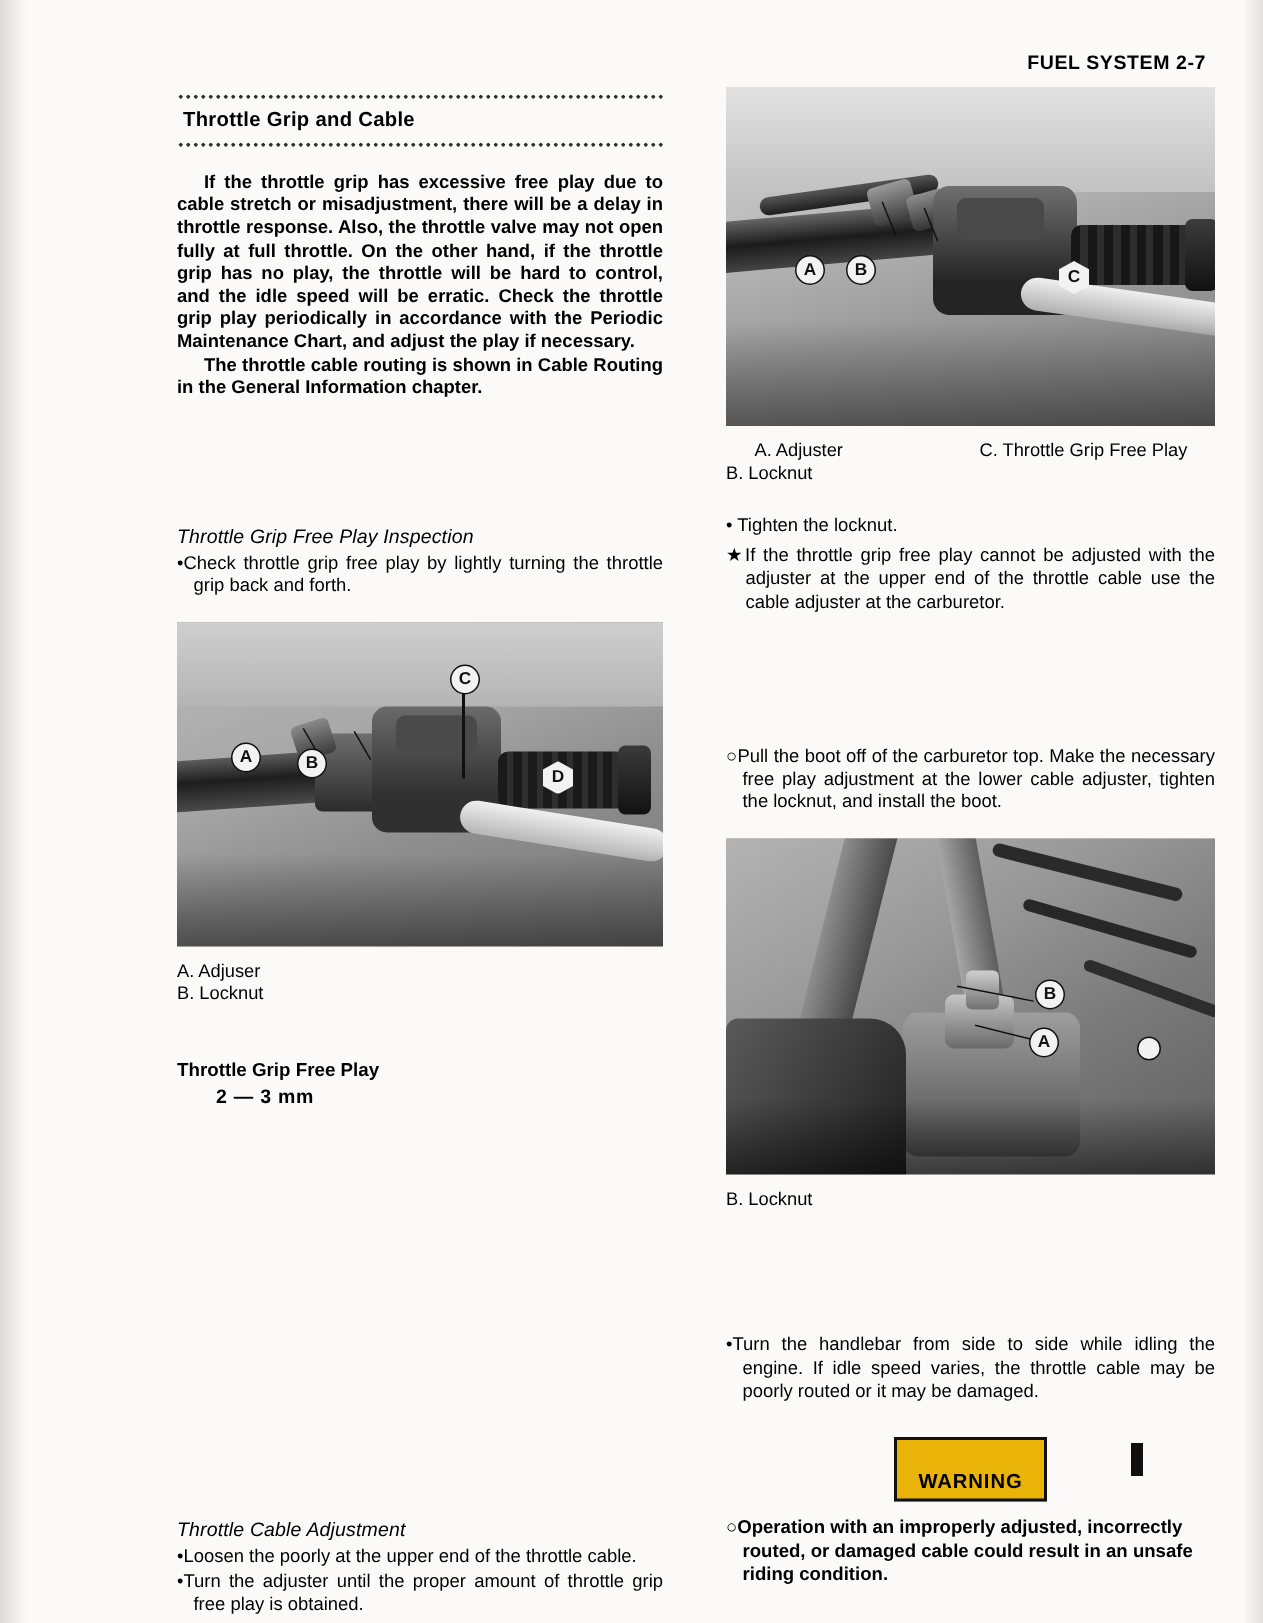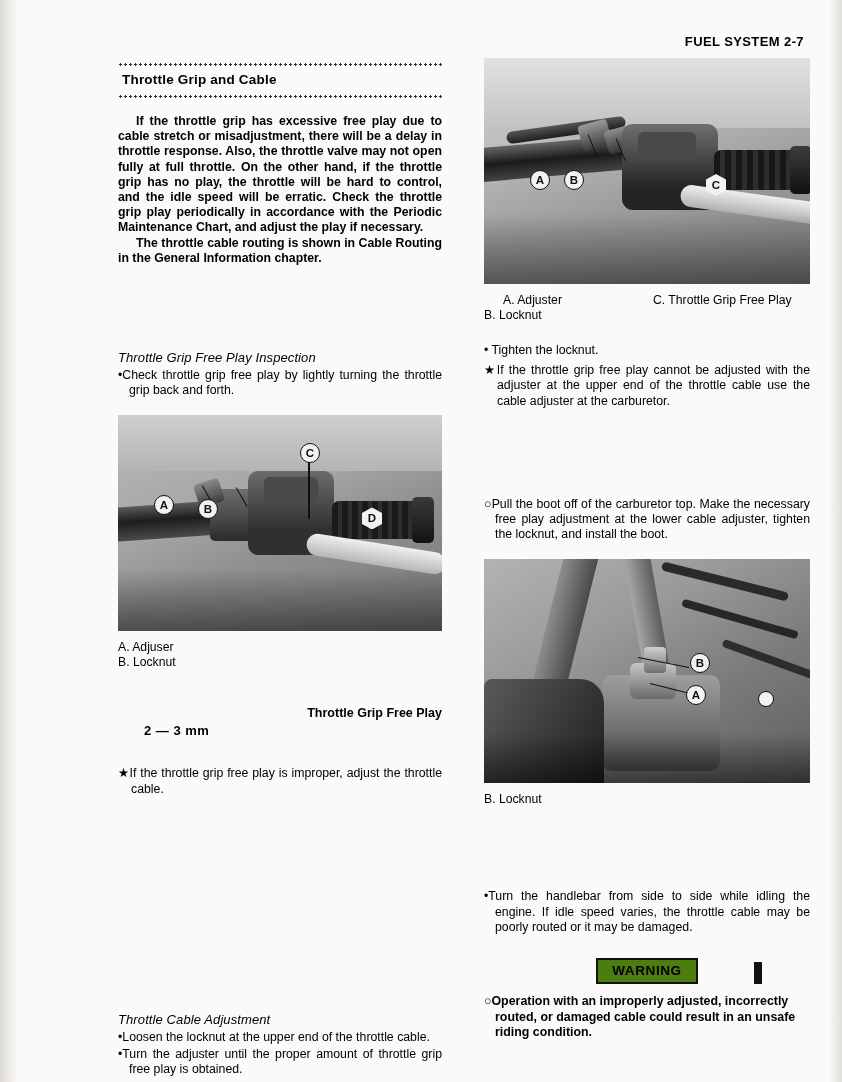--- a/index.html
+++ b/index.html
@@ -62,21 +62,21 @@
   }
   .star-line{
     font-size:12.3px;line-height:15.2px;
     padding-left:13px;text-indent:-13px;margin:0;text-align:justify;
   }
   .caption{
     font-size:12.2px;line-height:15px;margin:0;
   }
   .caption-row{display:flex;}
   .caption-row .c1{width:150px;margin-left:19px;}
-  .spec-title{font-size:12.5px;font-weight:bold;margin:0;text-align:right;}
+  .spec-title{font-size:12.5px;font-weight:bold;margin:0;}
   .spec-val{font-size:13px;font-weight:bold;margin:3px 0 0 26px;letter-spacing:.5px;}
 
   
   .photo{
     position:relative;
     background:#8d8d8d;
     overflow:hidden;
     border:0;
   }
   .photo .sky{position:absolute;inset:0;}
@@ -89,25 +89,25 @@
     font-family:"Liberation Sans", sans-serif;
   }
   .callout.hexw{
     border-radius:0;width:20px;height:22px;
     clip-path:polygon(50% 0,100% 25%,100% 75%,50% 100%,0 75%,0 25%);
     border:0;background:#f2f2f2;color:#111;
   }
   .leader{position:absolute;background:#111;height:1.4px;transform-origin:left center;}
   .warning-box{
     border:2.5px solid #111;
-    padding:3px 14px 4px 14px;
+    padding:20px 14px 4px 14px;
     font-size:13.5px;font-weight:bold;letter-spacing:.6px;
     display:inline-block;
     position:relative;
-    background:#4d7c0f;
+    background:#eab308;
   }
   .warning-wrap{position:relative;text-align:center;}
   .warning-wrap:after{
     content:"";position:absolute;
     right:48px;top:4px;width:8px;height:22px;background:#111;
   }
   .warn-text{
     font-size:12.4px;line-height:15.6px;font-weight:bold;
     padding-left:11px;text-indent:-11px;margin:10px 0 0 0;
   }
@@ -167,26 +167,25 @@
 
     <div style="height:9px"></div>
     <p class="caption">A. Adjuser</p>
     <p class="caption">B. Locknut</p>
 
     <div style="height:36px"></div>
     <p class="spec-title">Throttle Grip Free Play</p>
     <p class="spec-val">2 — 3 mm</p>
 
     <div style="height:28px"></div>
-    <p class="star-line">★If the throttle grip free play is improper, adjust the throttle cable.</p>
   </div>
 
   <div style="position:absolute;left:118px;top:1012px;width:324px;">
     <div class="sub-italic">Throttle Cable Adjustment</div>
-    <p class="bullet-line">•Loosen the locknut at the upper end of the throttle cable.</p>
+    <p class="bullet-line">•Loosen the poorly at the upper end of the throttle cable.</p>
     <p class="bullet-line" style="margin-top:2px;">•Turn the adjuster until the proper amount of throttle grip free play is obtained.</p>
   </div>
 
   <div class="col-right">
 
     <div class="photo" style="width:326px;height:226px;">
       <div class="sky" style="background:linear-gradient(165deg,#d3d3d3 0%,#bdbdbd 30%,#9a9a9a 62%,#7c7c7c 100%);"></div>
       <div style="position:absolute;left:0;top:0;width:100%;height:70px;background:linear-gradient(#e2e2e2,#c2c2c2);"></div>
 
       <div style="position:absolute;left:-8px;top:84px;width:150px;height:34px;background:linear-gradient(#666,#1b1b1b 50%,#444);border-radius:6px;transform:rotate(-5deg);"></div>

